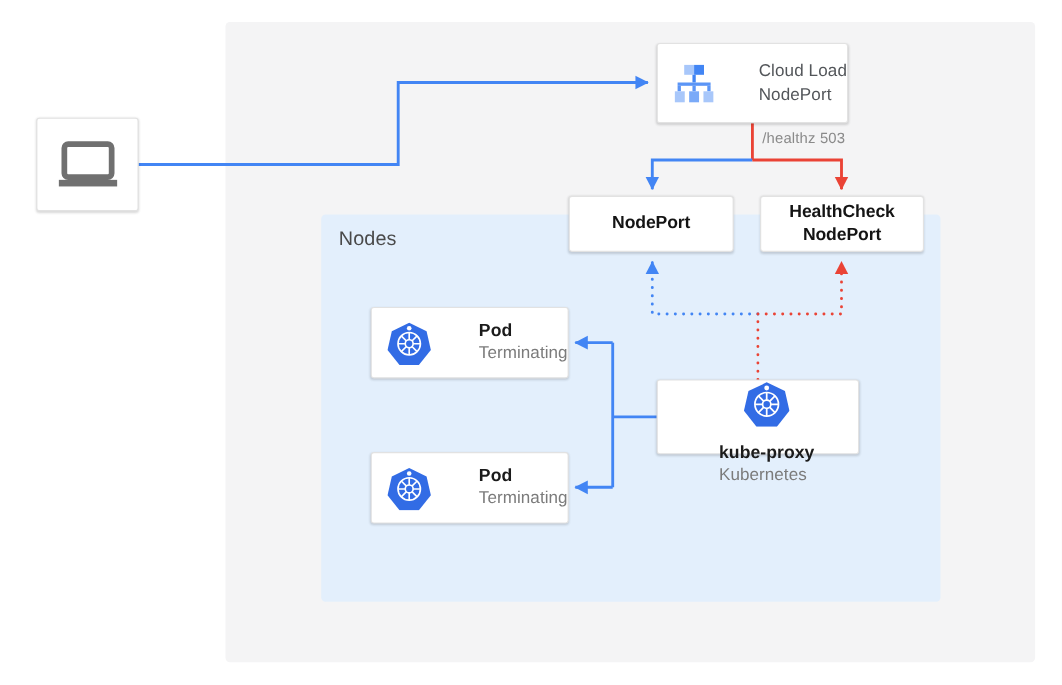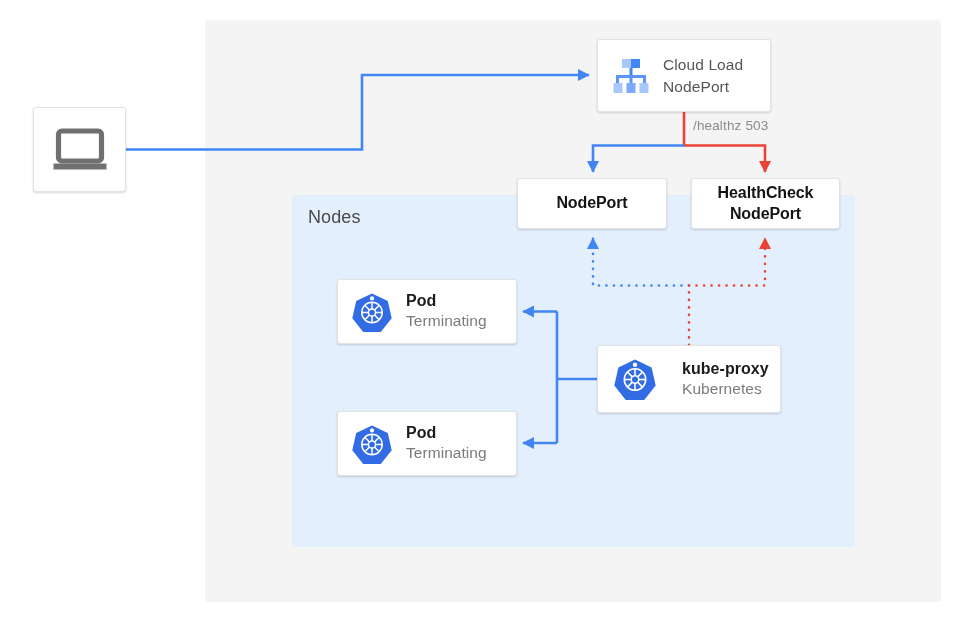--- a/index.html
+++ b/index.html
@@ -42,20 +42,21 @@
 
   
   .card {
     background: #ffffff;
     border: 1px solid #e2e2e2;
     border-radius: 3px;
     box-shadow: 0 1px 2px rgba(0,0,0,.10), 0 1px 3px rgba(0,0,0,.06);
     box-sizing: border-box;
     display: flex;
     align-items: center;
+    justify-content: space-between;
   }
 
   
   .laptop-box {
     left: 33px; top: 107px;
     width: 93px; height: 85px;
     justify-content: center;
   }
   .laptop-icon { width: 56px; height: 44px; display:block; }
 
@@ -104,21 +105,22 @@
   .pod-box-2 {
     left: 337px; top: 411px;
     width: 180px; height: 65px;
     padding-left: 14px;
     gap: 14px;
   }
   .kubeproxy-box {
     left: 597px; top: 345px;
     width: 184px; height: 68px;
     padding-left: 16px;
-    gap: 26px;
+    gap: 14px;
+    flex-direction: column;
   }
   .k8s-icon { width: 40px; height: 40px; flex: none; display:block; }
   .kp-icon  { width: 42px; height: 42px; flex: none; display:block; }
   .card-title {
     font-size: 16px;
     color: #1b1b1b;
     line-height: 1.25;
     letter-spacing: .05px;
     font-weight: bold;
   }

